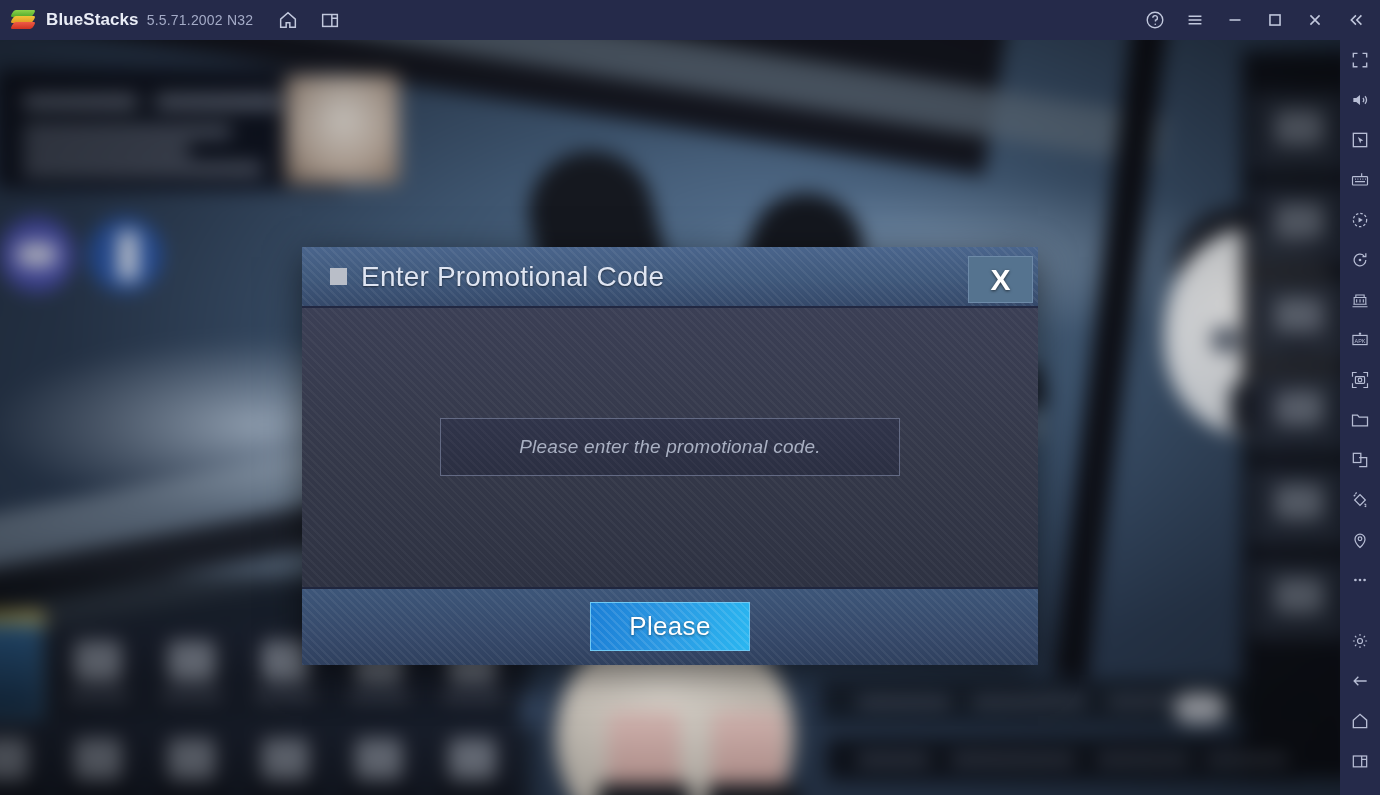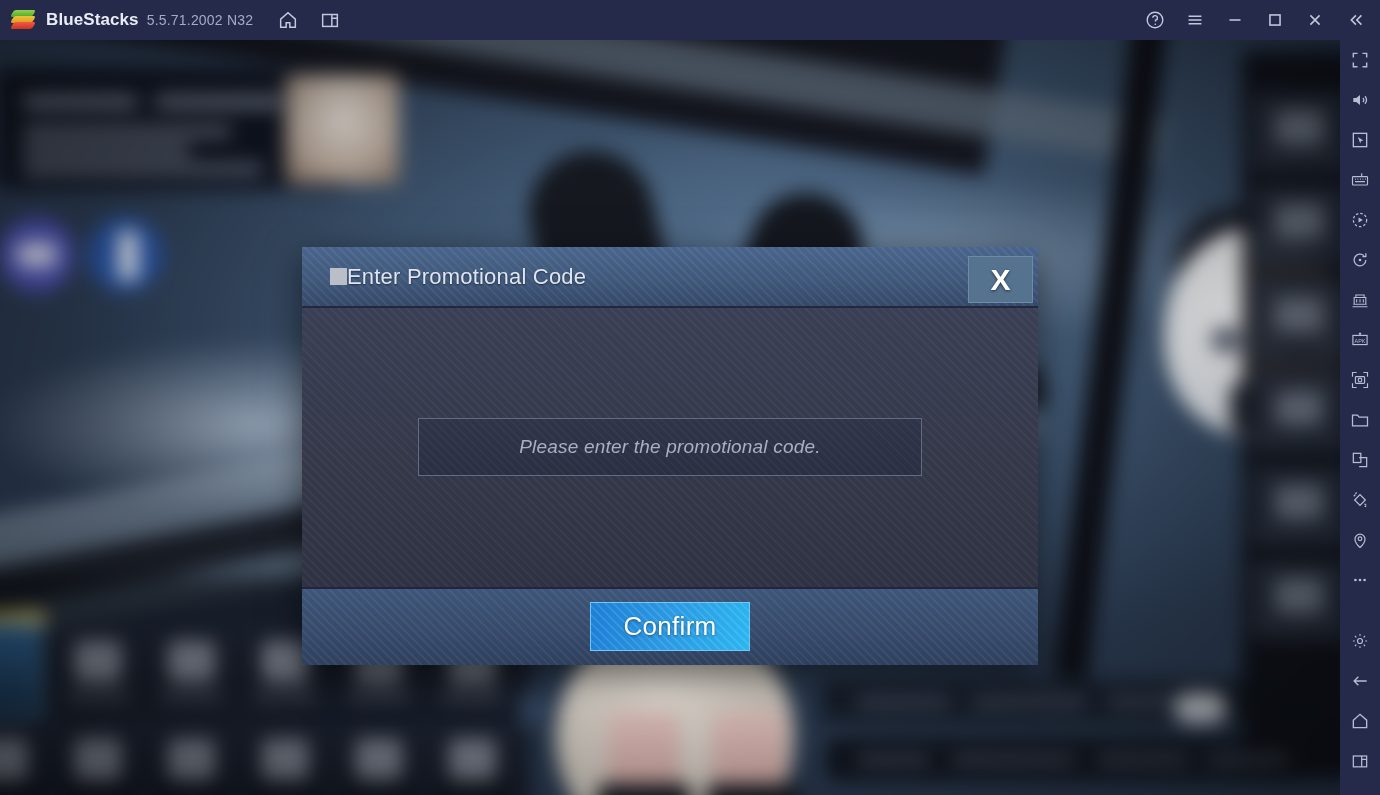--- a/index.html
+++ b/index.html
@@ -161,21 +161,21 @@
     background:
       repeating-linear-gradient(45deg, rgba(255,255,255,.055) 0 2px, rgba(0,0,0,0) 2px 6px),
       linear-gradient(180deg,#4a658c 0%,#3f587b 55%,#35496a 100%);
     border-bottom:2px solid #222842;
     display:flex; align-items:center;
   }
   #dlg-bullet {
     width:17px; height:17px; background:#b9bec8; margin-left:28px; flex:none;
   }
   #dlg-title {
-    color:#dfe5f2; font-size:22px; letter-spacing:.2px;
+    color:#dfe5f2; font-size:28px; margin-left:14px; letter-spacing:.2px;
     text-shadow:0 1px 2px rgba(0,0,0,.5);
   }
   #dlg-close {
     position:absolute; right:5px; top:9px; width:65px; height:47px;
     background:
       repeating-linear-gradient(45deg, rgba(255,255,255,.06) 0 2px, rgba(0,0,0,0) 2px 6px),
       linear-gradient(180deg,#5e7c9f,#4b6泥88);
     background-color:#55738f;
     border:1px solid #6d8aa8;
     display:flex; align-items:center; justify-content:center;
@@ -183,21 +183,21 @@
     text-shadow:0 1px 3px rgba(0,0,0,.6);
   }
   #dlg-body {
     position:relative; height:279px;
     background:
       repeating-linear-gradient(45deg, rgba(255,255,255,.035) 0 2px, rgba(0,0,0,0) 2px 6px),
       linear-gradient(180deg,#3b3f55 0%,#343849 55%,#2e3242 100%);
     display:flex; align-items:center; justify-content:center;
   }
   #code-input {
-    width:504px; height:58px;
+    width:460px; height:58px;
     background:
       repeating-linear-gradient(45deg, rgba(255,255,255,.03) 0 2px, rgba(0,0,0,0) 2px 6px),
       linear-gradient(180deg,#30344a,#2b2f42);
     border:1px solid #636a84;
     display:flex; align-items:center; justify-content:center;
     margin-top:-2px;
   }
   #code-placeholder {
     color:#a9b0c2; font-size:19px; font-style:italic; letter-spacing:.2px;
   }
@@ -404,21 +404,21 @@
         <div id="dlg-close">X</div>
       </div>
 
       <div id="dlg-body">
         <div id="code-input">
           <span id="code-placeholder">Please enter the promotional code.</span>
         </div>
       </div>
 
       <div id="dlg-footer">
-        <div id="confirm-btn">Confirm</div>
+        <div id="confirm-btn">Please</div>
       </div>
 
     </div>
   </div>
 
   <div id="sidebar">
 
     <div class="sb-btn">
       <svg width="20" height="20" viewBox="0 0 24 24" fill="none" stroke="currentColor" stroke-width="1.7">
         <path d="M4 9V4h5M20 9V4h-5M4 15v5h5M20 15v5h-5"></path>

